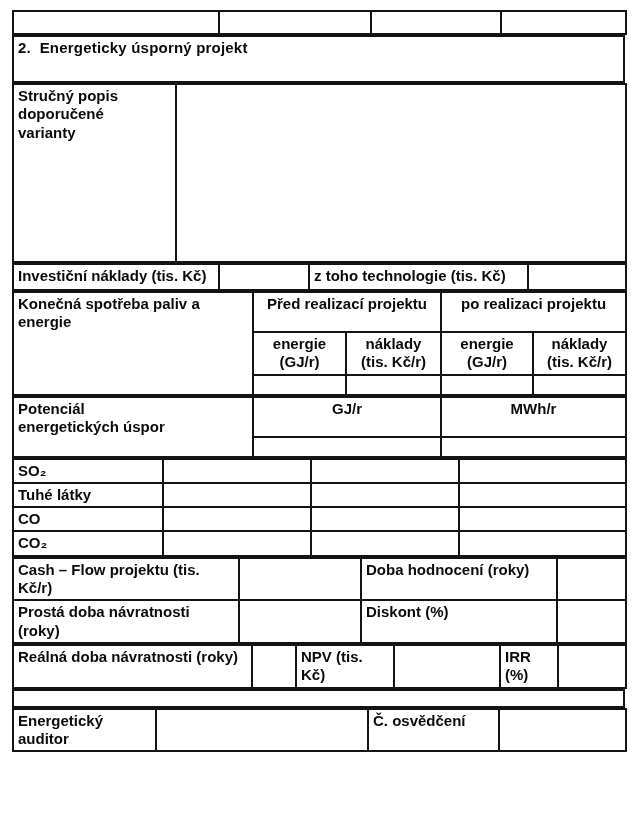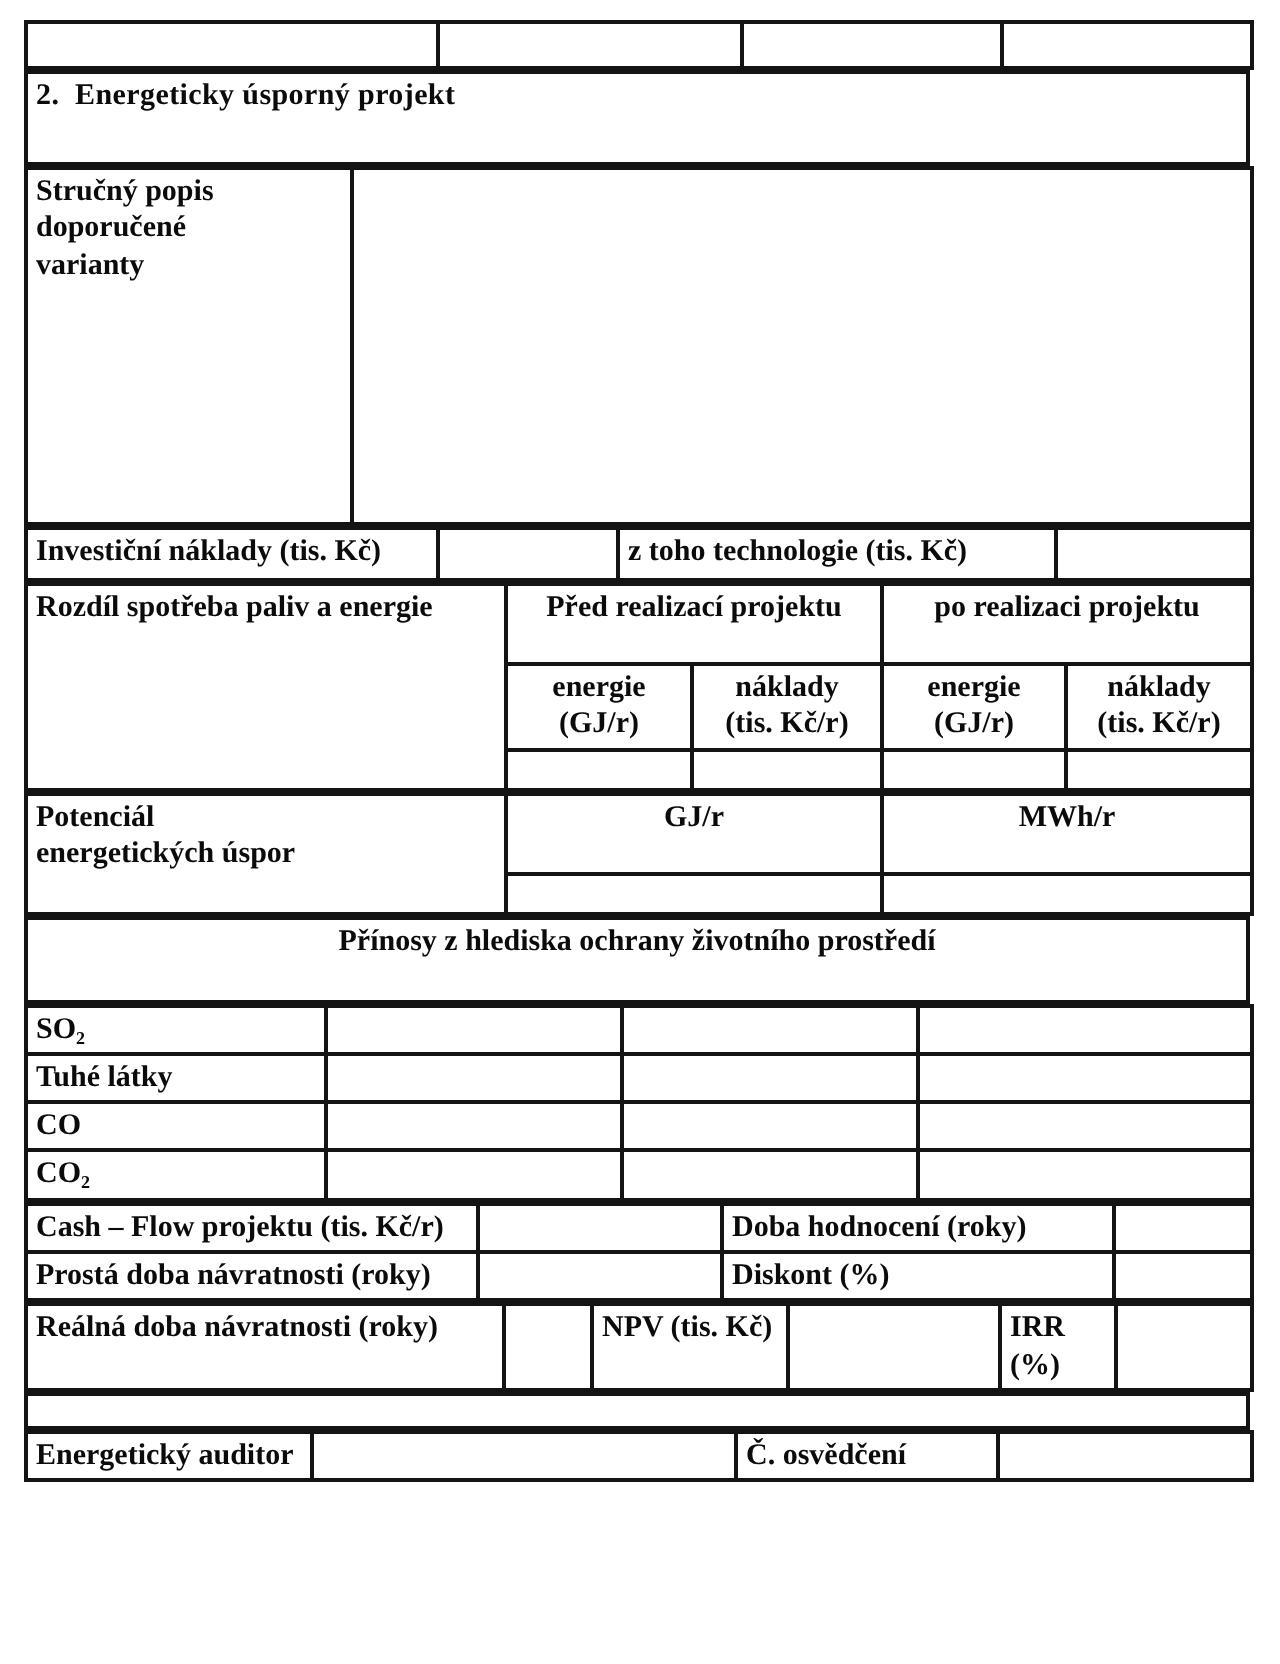--- a/index.html
+++ b/index.html
@@ -3,21 +3,21 @@
 <meta charset="utf-8">
 <style>
   html,body{margin:0;padding:0;}
   body{
     width:640px;height:832px;background:#ffffff;position:relative;
     font-family:"Liberation Serif","DejaVu Serif",serif;color:#0b0b0b;
   }
   .page{position:absolute;left:12px;top:10px;width:613px;}
   table.tbl{
     border-collapse:collapse;table-layout:fixed;width:613px;
-    font-family:Liberation Serif, serif;
+    font-family:Liberation Sans, sans-serif;
     padding-left:28px;
   }
   table.tbl td{
     border:2px solid #141414;
     font-size:15px;line-height:1.22;color:#0b0b0b;
     vertical-align:top;padding:2px 4px;overflow:hidden;
     font-weight:600; 
   }
   .c{text-align:center;}
   .b{font-weight:bold;}
@@ -92,21 +92,21 @@
   <table class="tbl">
     <colgroup>
         <col style="width:240px">
         <col style="width:93px">
         <col style="width:95px">
         <col style="width:92px">
         <col style="width:93px">
       </colgroup>
     <tbody>
         <tr>
-      <td rowspan="3" class="tall-label">Rozdíl spotřeba paliv a energie</td>
+      <td rowspan="3" class="tall-label">Konečná spotřeba paliv a energie</td>
       <td colspan="2" class="c" style="height:34px">Před realizací projektu</td>
       <td colspan="2" class="c">po realizaci projektu</td>
     </tr>
     <tr>
       <td class="c pre f14" style="height:36px">energie
 (GJ/r)</td>
       <td class="c pre f14">náklady
 (tis. Kč/r)</td>
       <td class="c pre f14">energie
 (GJ/r)</td>
@@ -135,27 +135,20 @@
       <td class="c" style="height:34px">GJ/r</td>
       <td class="c">MWh/r</td>
     </tr>
     <tr>
       <td style="height:14px"></td>
       <td></td>
     </tr>
   </tbody>
     </table>
 
-  <table class="tbl">
-    <tbody>
-        <tr>
-      <td class="c b" style="height:36px">Přínosy z hlediska ochrany životního prostředí</td>
-    </tr>
-  </tbody>
-    </table>
 
   <table class="tbl">
     <colgroup>
         <col style="width:150px">
         <col style="width:148px">
         <col style="width:148px">
         <col style="width:167px">
       </colgroup>
     <tbody>
     <tr>

